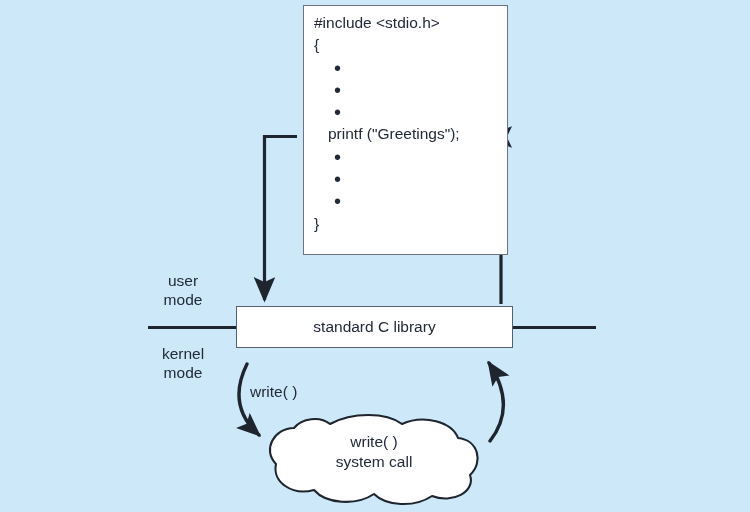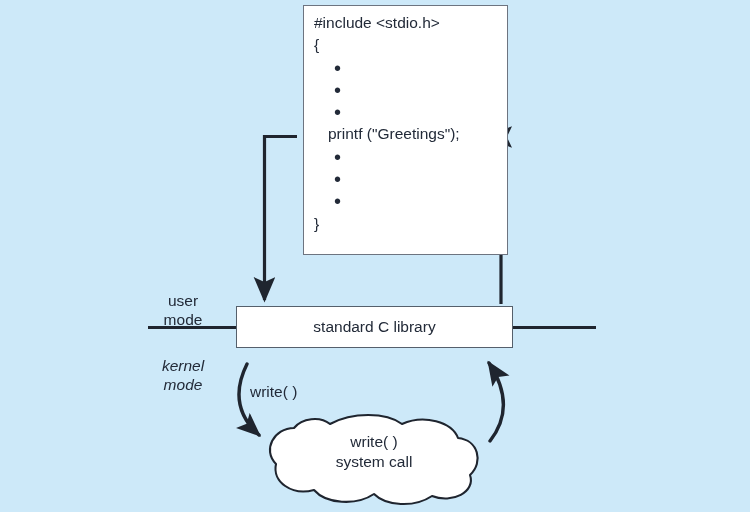--- a/index.html
+++ b/index.html
@@ -66,27 +66,25 @@
     font-size: 15.5px;
     line-height: 19px;
     text-align: center;
     color: #222a38;
     white-space: pre-line;
   }
   #user-mode-label {
     left: 148px;
     top: 271px;
     width: 70px;
-    margin-top: 20px;
   }
   #kernel-mode-label {
     left: 145px;
-    top: 356px;
+    top: 344px;
     width: 76px;
-    font-style: italic;
   }
 
   
   .library-box {
     position: absolute;
     left: 236px;
     top: 306px;
     width: 277px;
     height: 42px;
     background: #ffffff;

